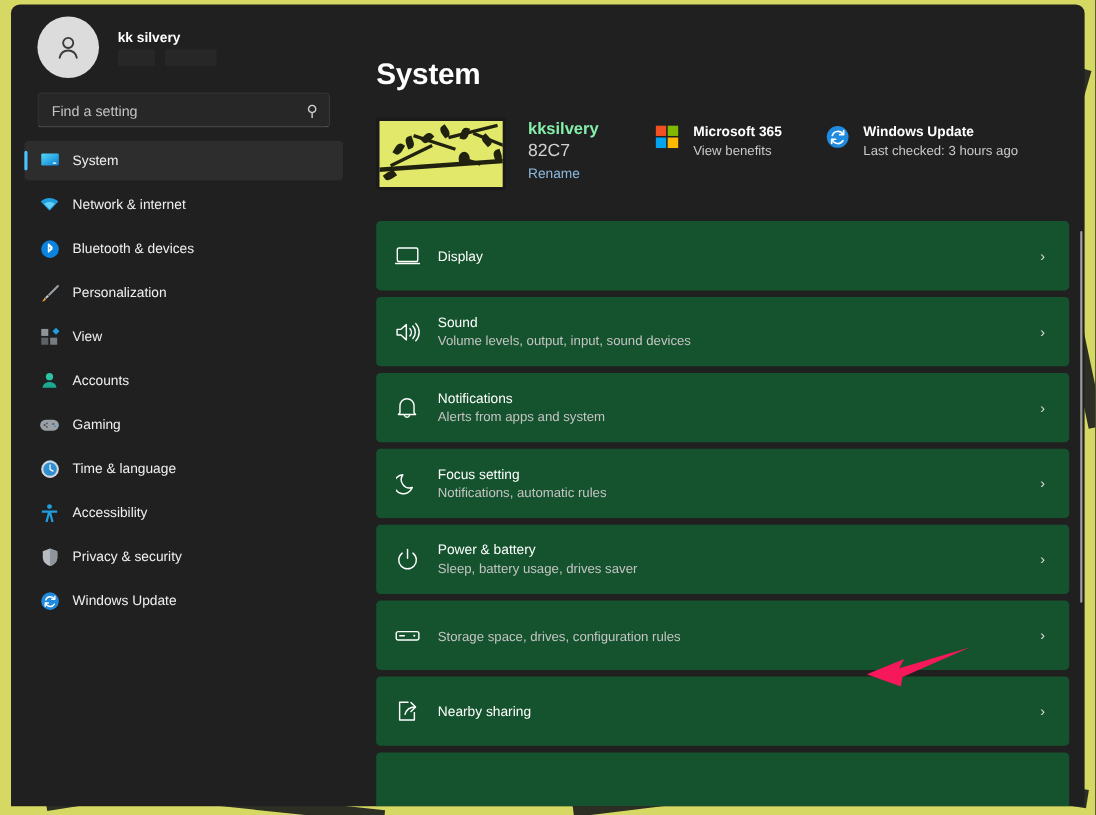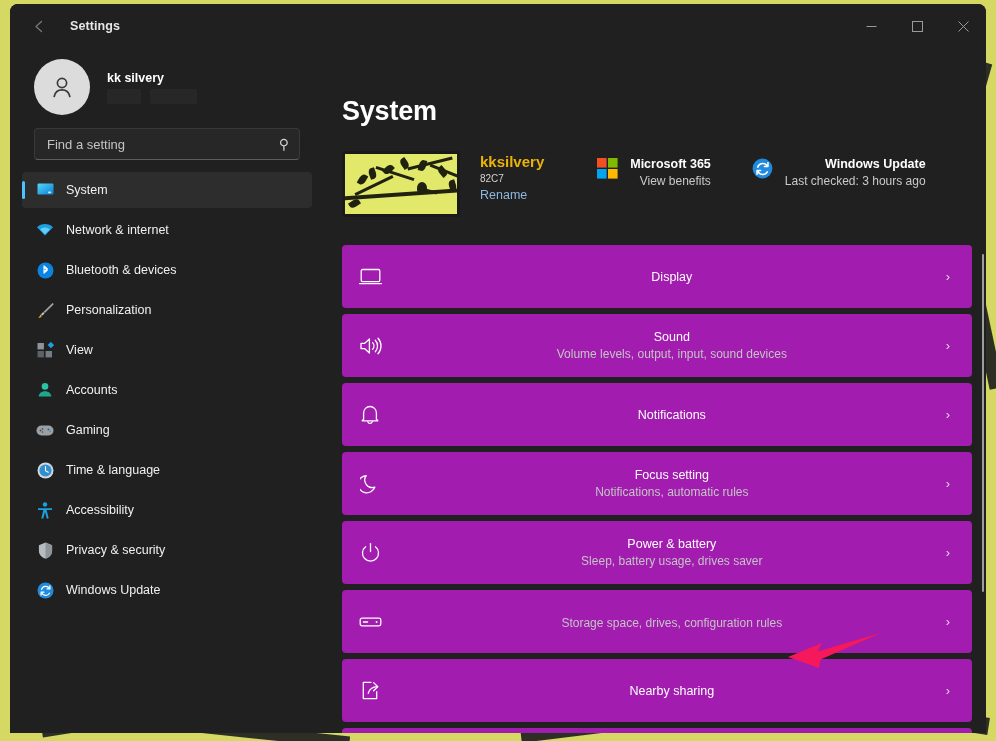--- a/index.html
+++ b/index.html
@@ -133,42 +133,42 @@
     display: flex; align-items: flex-start;
     margin-top: 24px; height: 72px;
   }
   #device-thumb {
     width: 118px; height: 66px; flex: 0 0 118px;
     border: 3px solid #1a1a1a; border-radius: 3px;
     background: #e2e86a; position: relative; overflow: hidden;
   }
   .tw { position: absolute; background: #20210f; }
   #device-meta { margin-left: 20px; padding-top: 2px; }
-  #device-name { font-size: 15px; font-weight: 700; color: #eab308; }
-  #device-model { font-size: 10px; color: #d2d2d2; margin-top: 3px; }
+  #device-name { font-size: 15px; font-weight: 700; color: #86efac; }
+  #device-model { font-size: 16px; color: #d2d2d2; margin-top: 3px; }
   #rename-link {
     font-size: 12.5px; color: #8cb8dd; margin-top: 4px;
     text-decoration: none; display: inline-block; cursor: pointer;
   }
 
-  .info-card { display: flex; align-items: flex-start; text-align: right; }
+  .info-card { display: flex; align-items: flex-start; }
   #info-365 { margin-left: 52px; padding-top: 6px; }
   #info-update { margin-left: 40px; padding-top: 6px; }
   .info-icon { width: 22px; height: 22px; flex: 0 0 22px; margin-top: 1px; }
   .info-txt { margin-left: 12px; }
   .info-title { font-size: 12.5px; font-weight: 700; color: #ffffff; }
   .info-sub { font-size: 12px; color: #c9c9c9; margin-top: 3px; }
 
   
   #list { margin-top: 22px; }
   .srow {
-    height: 63px; background: #a21caf;
+    height: 63px; background: #14532d;
     border-radius: 4px; margin-bottom: 6px;
     display: flex; align-items: center;
-    padding: 0 18px 0 0; cursor: default; text-align: center;
+    padding: 0 18px 0 0; cursor: default;
   }
   .srow-icon {
     width: 56px; flex: 0 0 56px;
     display: flex; align-items: center; justify-content: center;
     color: #ffffff;
   }
   .srow-text { flex: 1; min-width: 0; }
   .srow-title { font-size: 12.5px; color: #ffffff; }
   .srow-sub { font-size: 12px; color: #c4c4c4; margin-top: 3px; }
   .srow-chev { color: #dcdcdc; font-size: 13px; padding-right: 4px; }
@@ -194,47 +194,20 @@
   <div class="wp-branch" style="left:300px; top:690px; width:240px; height:18px; transform:rotate(11deg);"></div>
   <div class="wp-branch" style="left:520px; top:712px; width:260px; height:15px; transform:rotate(-7deg);"></div>
   <div class="wp-branch" style="left:760px; top:700px; width:230px; height:17px; transform:rotate(9deg);"></div>
   <div class="wp-branch" style="left:150px; top:726px; width:200px; height:12px; transform:rotate(6deg);"></div>
   <div class="wp-branch" style="left:960px; top:60px;  width:16px;  height:120px; transform:rotate(16deg);"></div>
   <div class="wp-branch" style="left:974px; top:240px; width:14px;  height:150px; transform:rotate(-12deg);"></div>
 </div>
 
 <div id="window">
 
-  <div id="titlebar">
-    <div id="back-btn">
-      <svg width="17" height="17" viewBox="0 0 17 17" fill="none">
-        <path d="M10.5 3.5L5 8.5l5.5 5" stroke-width="1.2" stroke-linecap="round" stroke-linejoin="round"></path>
-      </svg>
-    </div>
-    <div id="app-title">Settings</div>
-
-    <div id="wincontrols">
-      <div class="wc">
-        <svg width="11" height="11" viewBox="0 0 11 11">
-          <line x1="0.5" y1="5.5" x2="10.5" y2="5.5" stroke-width="1"></line>
-        </svg>
-      </div>
-      <div class="wc">
-        <svg width="11" height="11" viewBox="0 0 11 11" fill="none">
-          <rect x="0.5" y="0.5" width="10" height="10" stroke-width="1"></rect>
-        </svg>
-      </div>
-      <div class="wc wc-close">
-        <svg width="11" height="11" viewBox="0 0 11 11">
-          <line x1="0.5" y1="0.5" x2="10.5" y2="10.5" stroke-width="1"></line>
-          <line x1="10.5" y1="0.5" x2="0.5" y2="10.5" stroke-width="1"></line>
-        </svg>
-      </div>
-    </div>
-  </div>
 
   <div id="body">
 
     <div id="sidebar">
 
       <div id="account">
         <div id="avatar">
           <svg width="30" height="30" viewBox="0 0 30 30" fill="none" stroke="#3a3a3a" stroke-width="1.7">
             <circle cx="15" cy="11" r="4.6"></circle>
             <path d="M7.2 24.5c.9-4.2 4-6.6 7.8-6.6s6.9 2.4 7.8 6.6" stroke-linecap="round"></path>
@@ -480,20 +453,21 @@
 
         <div class="srow">
           <span class="srow-icon">
             <svg width="20" height="21" viewBox="0 0 20 21" fill="none" stroke="currentColor" stroke-width="1.3">
               <path d="M3.6 15.3V8.9a6.4 6.4 0 1 1 12.8 0v6.4l1.4 1.5H2.2l1.4-1.5z" stroke-linejoin="round"></path>
               <path d="M7.7 17.6a2.4 2.4 0 0 0 4.6 0" stroke-linecap="round"></path>
             </svg>
           </span>
           <div class="srow-text">
             <div class="srow-title">Notifications</div>
+            <div class="srow-sub">Alerts from apps and system</div>
           </div>
           <span class="srow-chev">›</span>
         </div>
 
         <div class="srow">
           <span class="srow-icon">
             <svg width="20" height="21" viewBox="0 0 20 21" fill="none" stroke="currentColor" stroke-width="1.3">
               <path d="M14.8 14.2A7.6 7.6 0 0 1 6.2 2.6a8.6 8.6 0 1 0 8.6 11.6z" stroke-linejoin="round"></path>
             </svg>
           </span>

